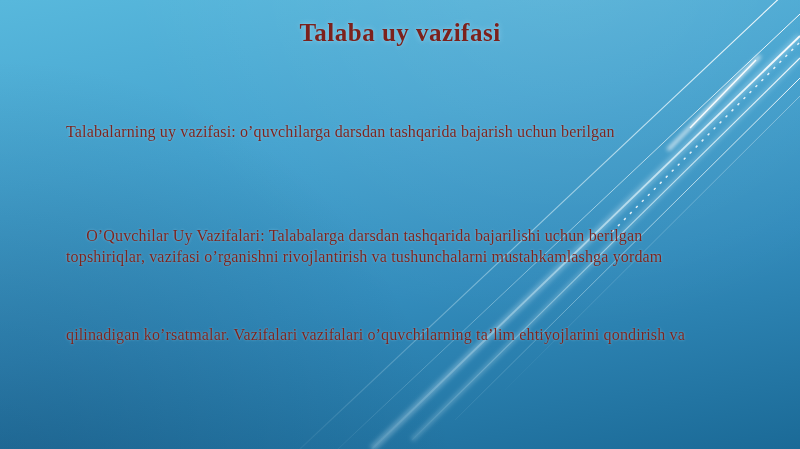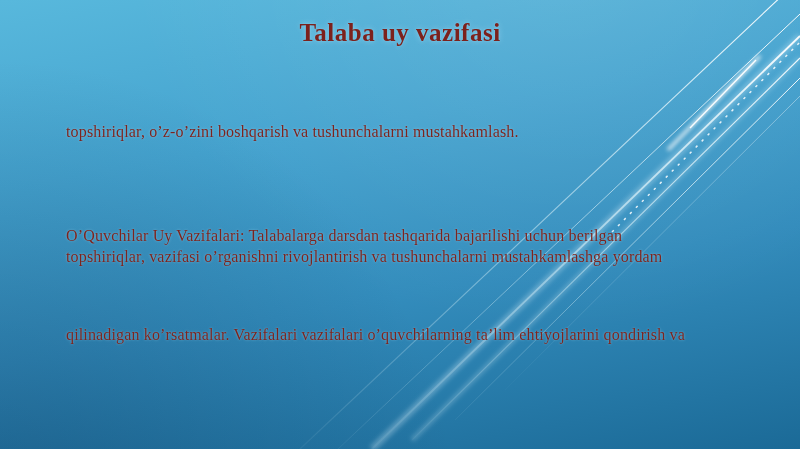--- a/index.html
+++ b/index.html
@@ -46,21 +46,21 @@
     color: #7b241f;
     font-size: 16px;
     line-height: 21px;
     letter-spacing: 0.15px;
     text-shadow: 0 0 3px rgba(185, 235, 255, 0.40), 0 0 1px rgba(185, 235, 255, 0.30);
   }
   .para .line {
     white-space: nowrap;
   }
   .para-1 { top: 121px; }
-  .para-2 { top: 225px; }
+  .para-2 { top: 225px; text-align: center; }
   .para-3 { top: 324px; }
 </style>
 </head>
 <body>
 
 <div class="slide">
 
   <svg class="streaks" viewBox="0 0 800 449" xmlns="http://www.w3.org/2000/svg" aria-hidden="true">
     <defs>
       <linearGradient id="fadeUp" x1="0" y1="1" x2="1" y2="0">
@@ -85,21 +85,21 @@
 
     <line x1="612" y1="232" x2="800" y2="42" stroke="#ffffff" stroke-width="1.5" stroke-opacity="0.85" stroke-dasharray="2.5 6"></line>
 
     <line x1="668" y1="150" x2="760" y2="56" stroke="#ffffff" stroke-width="3.2" stroke-opacity="0.9" filter="url(#softBlur)"></line>
     <line x1="690" y1="128" x2="756" y2="60" stroke="#ffffff" stroke-width="1.4" stroke-opacity="0.95"></line>
   </svg>
 
   <h1 class="slide-title">Talaba uy vazifasi</h1>
 
   <div class="para para-1">
-    <div class="line">topshiriqlar, o’z-o’zini boshqarish va tushunchalarni mustahkamlash.</div>
+    <div class="line">Talabalarning uy vazifasi: o’quvchilarga darsdan tashqarida bajarish uchun berilgan</div>
   </div>
 
   <div class="para para-2">
     <div class="line">O’Quvchilar Uy Vazifalari: Talabalarga darsdan tashqarida bajarilishi uchun berilgan</div>
     <div class="line">topshiriqlar, vazifasi o’rganishni rivojlantirish va tushunchalarni mustahkamlashga yordam</div>
   </div>
 
   <div class="para para-3">
     <div class="line">qilinadigan ko’rsatmalar. Vazifalari vazifalari o’quvchilarning ta’lim ehtiyojlarini qondirish va</div>
   </div>

